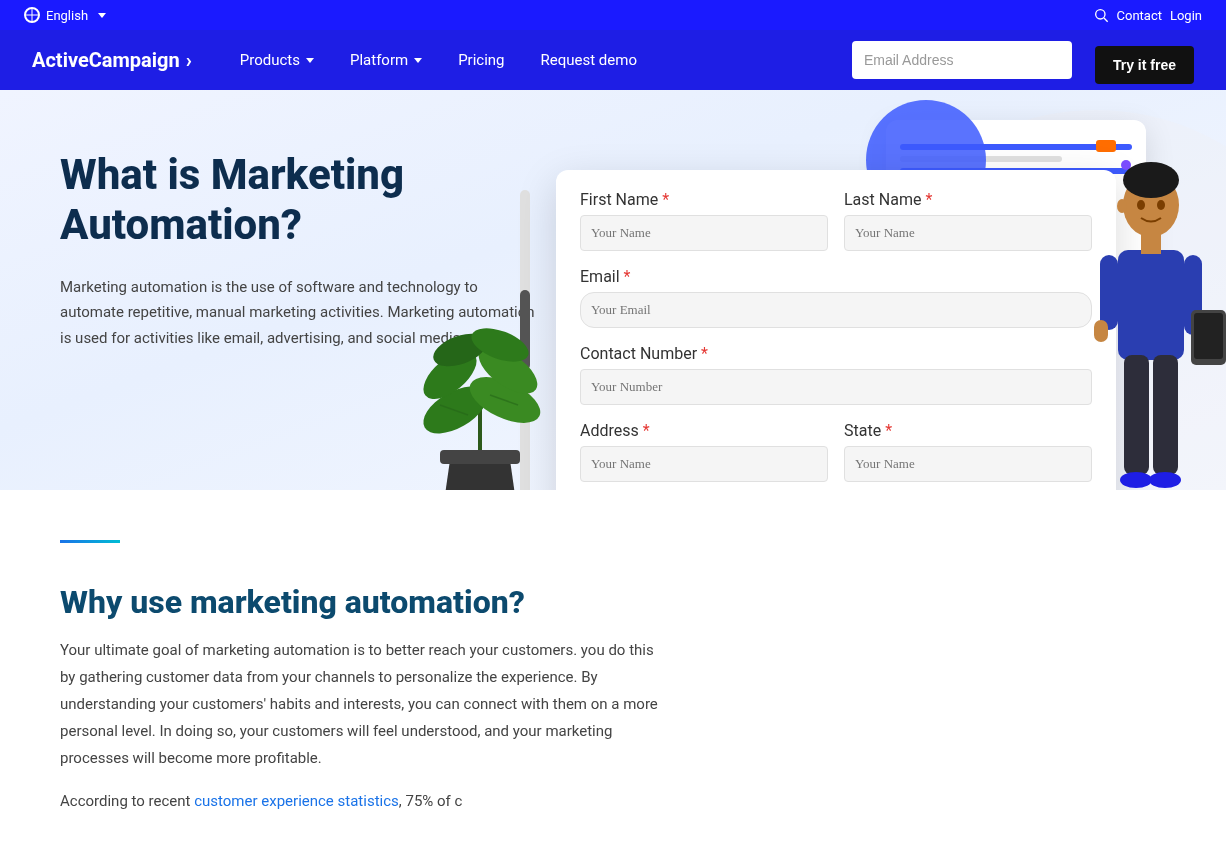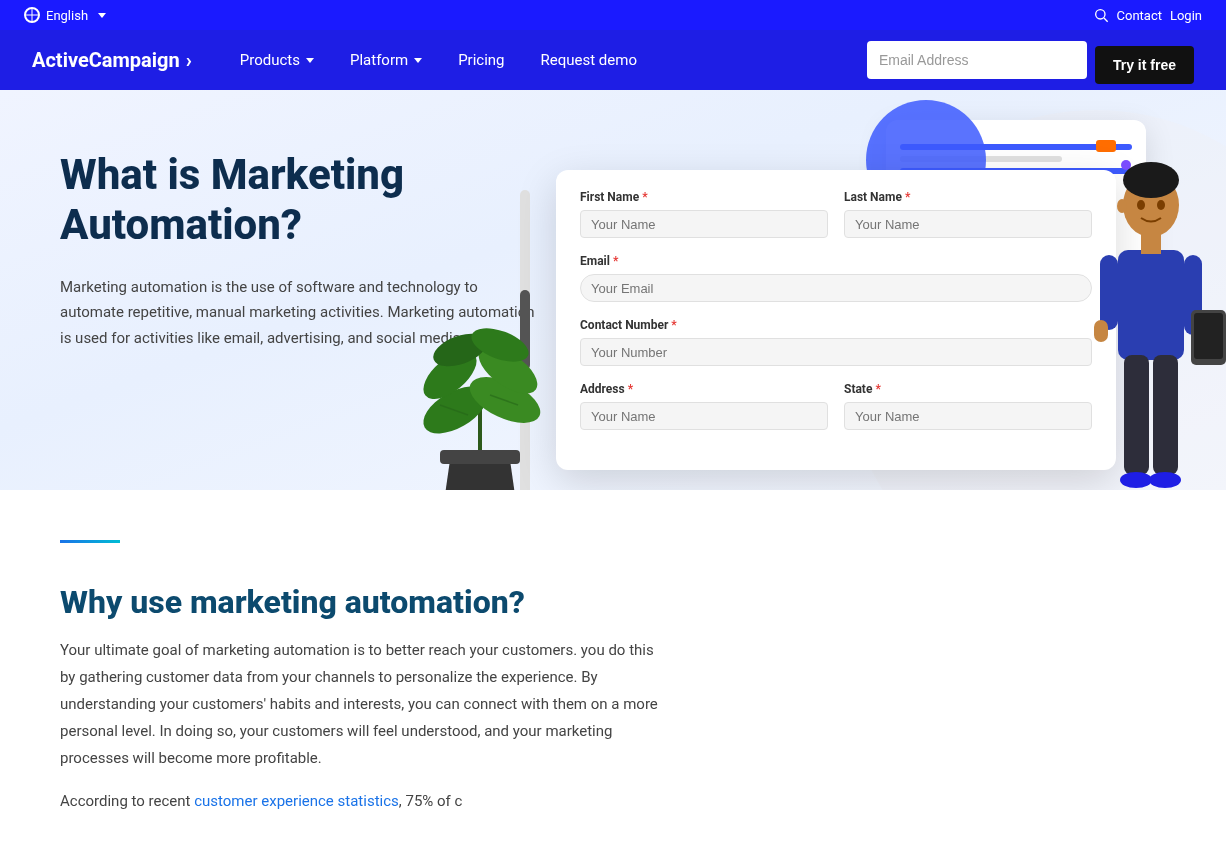--- a/index.html
+++ b/index.html
@@ -31,21 +31,21 @@
       display: flex;
       align-items: center;
       padding: 0 32px;
       gap: 0;
     }
     .logo { color: #fff; font-size: 20px; font-weight: 700; text-decoration: none; display: flex; align-items: center; gap: 6px; margin-right: 32px; white-space: nowrap; }
     .logo-arrow { display: inline-block; font-size: 20px; }
     .nav-links { display: flex; align-items: center; gap: 4px; flex: 1; }
     .nav-link { color: #fff; font-size: 15px; text-decoration: none; padding: 0 16px; height: 60px; display: flex; align-items: center; gap: 4px; cursor: pointer; }
     .nav-link .chevron { display: inline-block; width: 0; height: 0; border-left: 4px solid transparent; border-right: 4px solid transparent; border-top: 5px solid #fff; margin-left: 2px; }
-    .nav-cta { display: flex; align-items: center; gap: 8px; margin-left: auto; }
+    .nav-cta { display: flex; align-items: center; gap: 23px; margin-left: auto; }
     .email-input-nav {
       height: 38px;
       width: 220px;
       border: none;
       border-radius: 4px;
       padding: 0 12px;
       font-size: 14px;
       outline: none;
       color: #333;
       background: #fff;
@@ -125,32 +125,33 @@
       color: #fff;
       font-size: 14px;
       font-weight: 700;
       letter-spacing: 1px;
       padding: 14px 20px;
       text-transform: uppercase;
     }
     .growform-body { padding: 20px 24px 24px; }
     .form-row { display: flex; gap: 16px; margin-bottom: 16px; }
     .form-group { flex: 1; }
-    .form-group label { display: block; font-size: 12px; font-weight: 700; color: #333; margin-bottom: 6px; }
+    .form-group label { display: block; font-size: 16px; font-weight: 400; color: #333; margin-bottom: 6px; }
     .form-group label .required { color: #e53935; }
     .form-input {
       width: 100%;
-      height: 28px;
+      height: 36px;
       border: 1px solid #e0e0e0;
       border-radius: 4px;
       background: #f5f5f5;
       padding: 0 10px;
       font-size: 13px;
       color: #999;
       outline: none;
+      font-family: Liberation Serif, serif;
     }
     .form-input-full { width: 100%; }
 
     
     .person-illus {
       position: absolute;
       right: 0;
       bottom: -20px;
       width: 150px;
       height: 360px;

